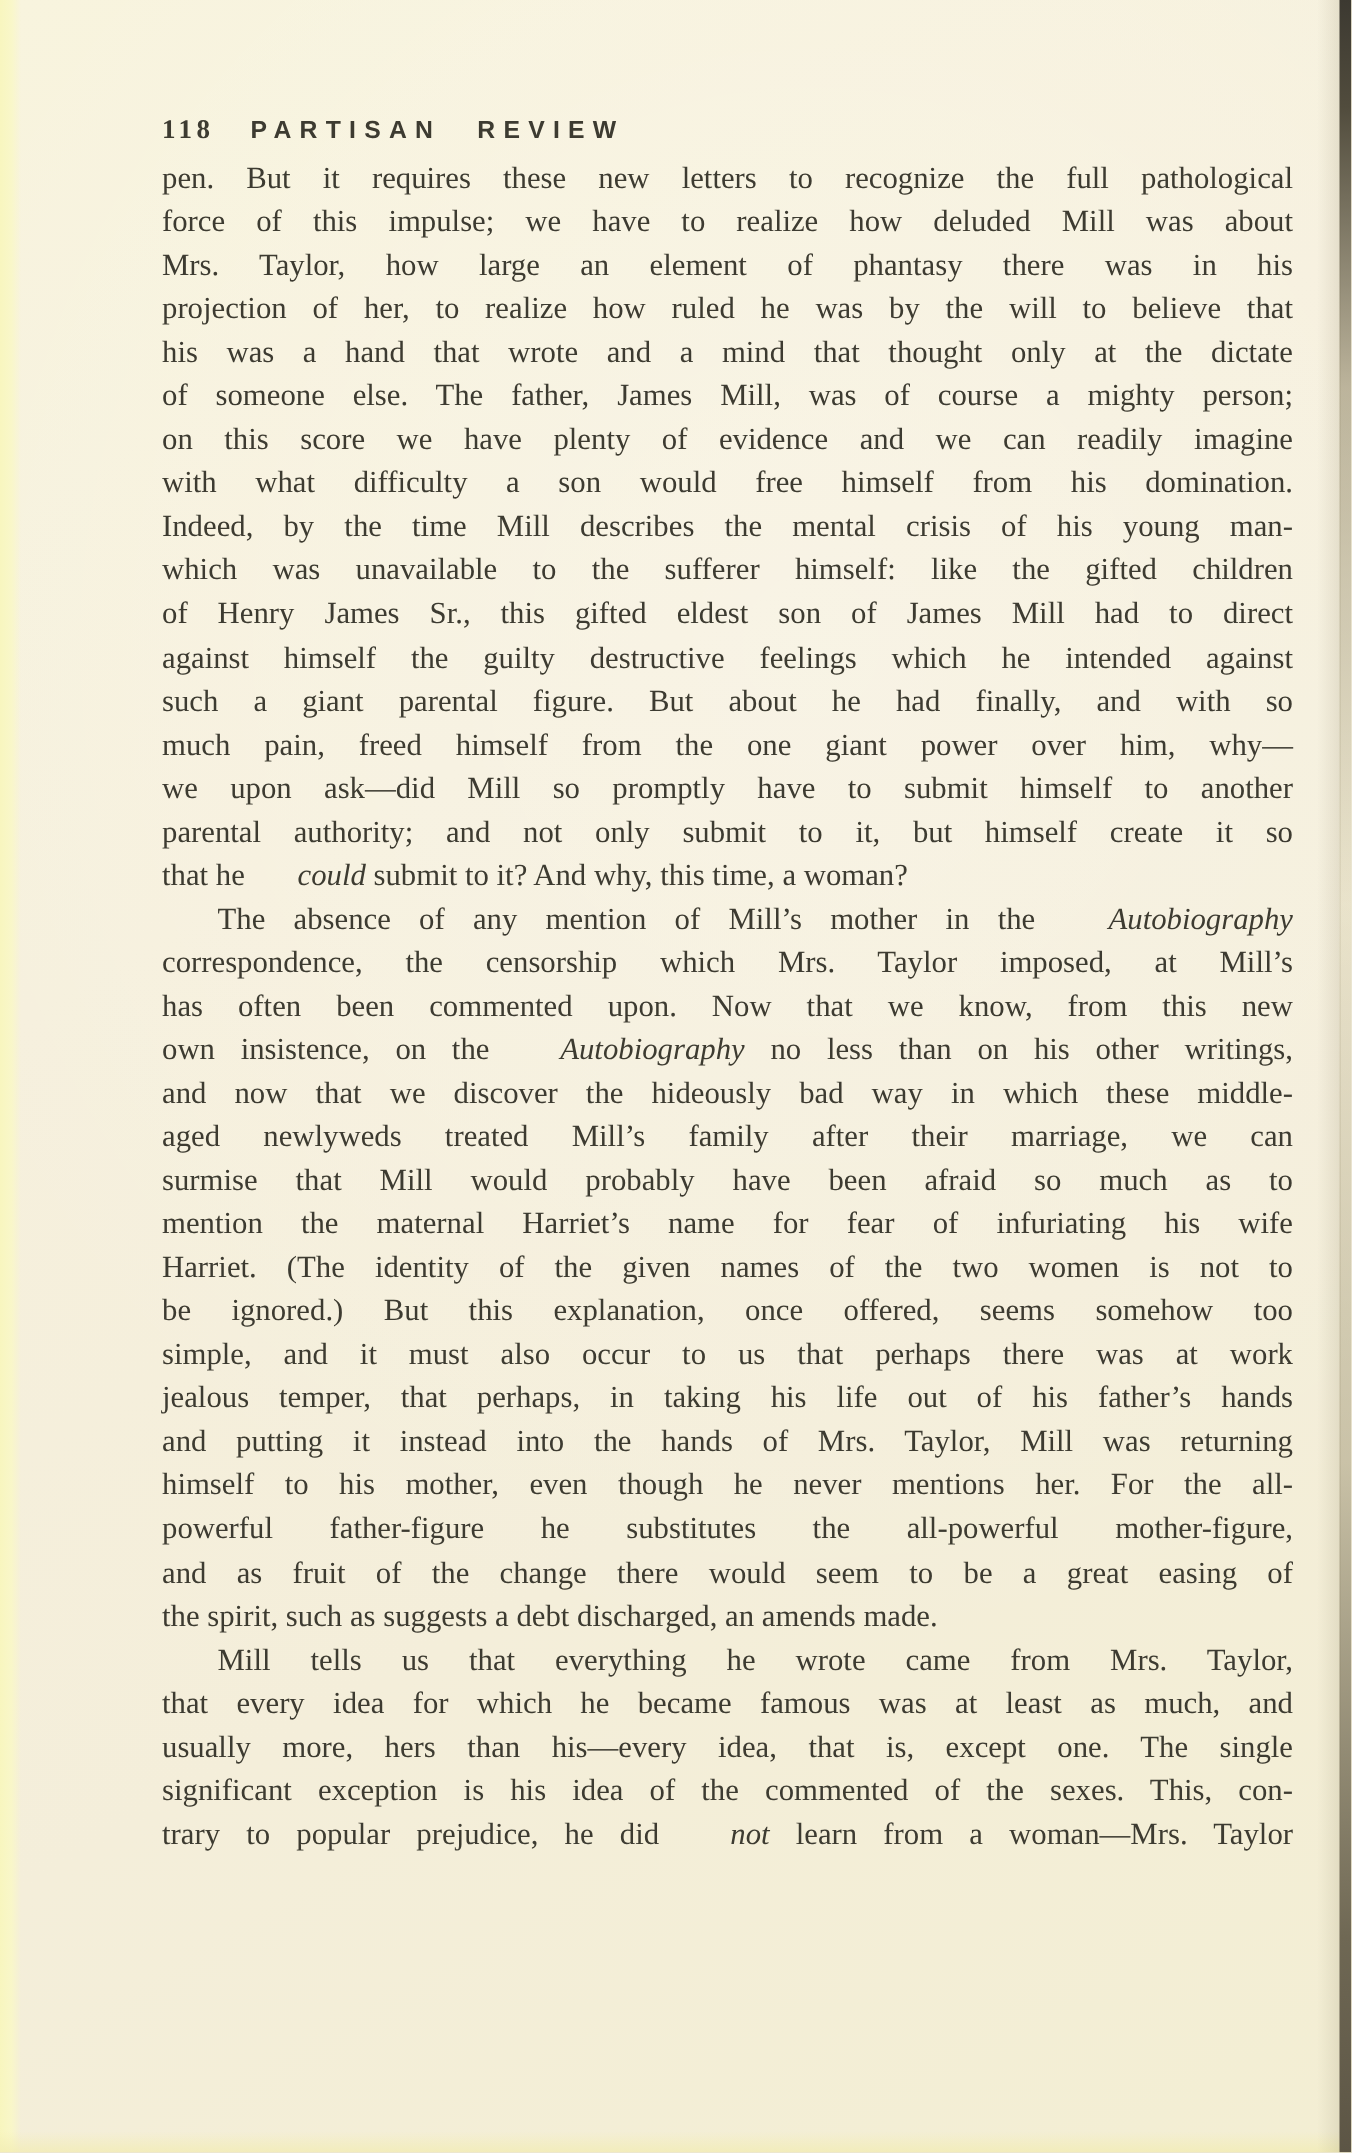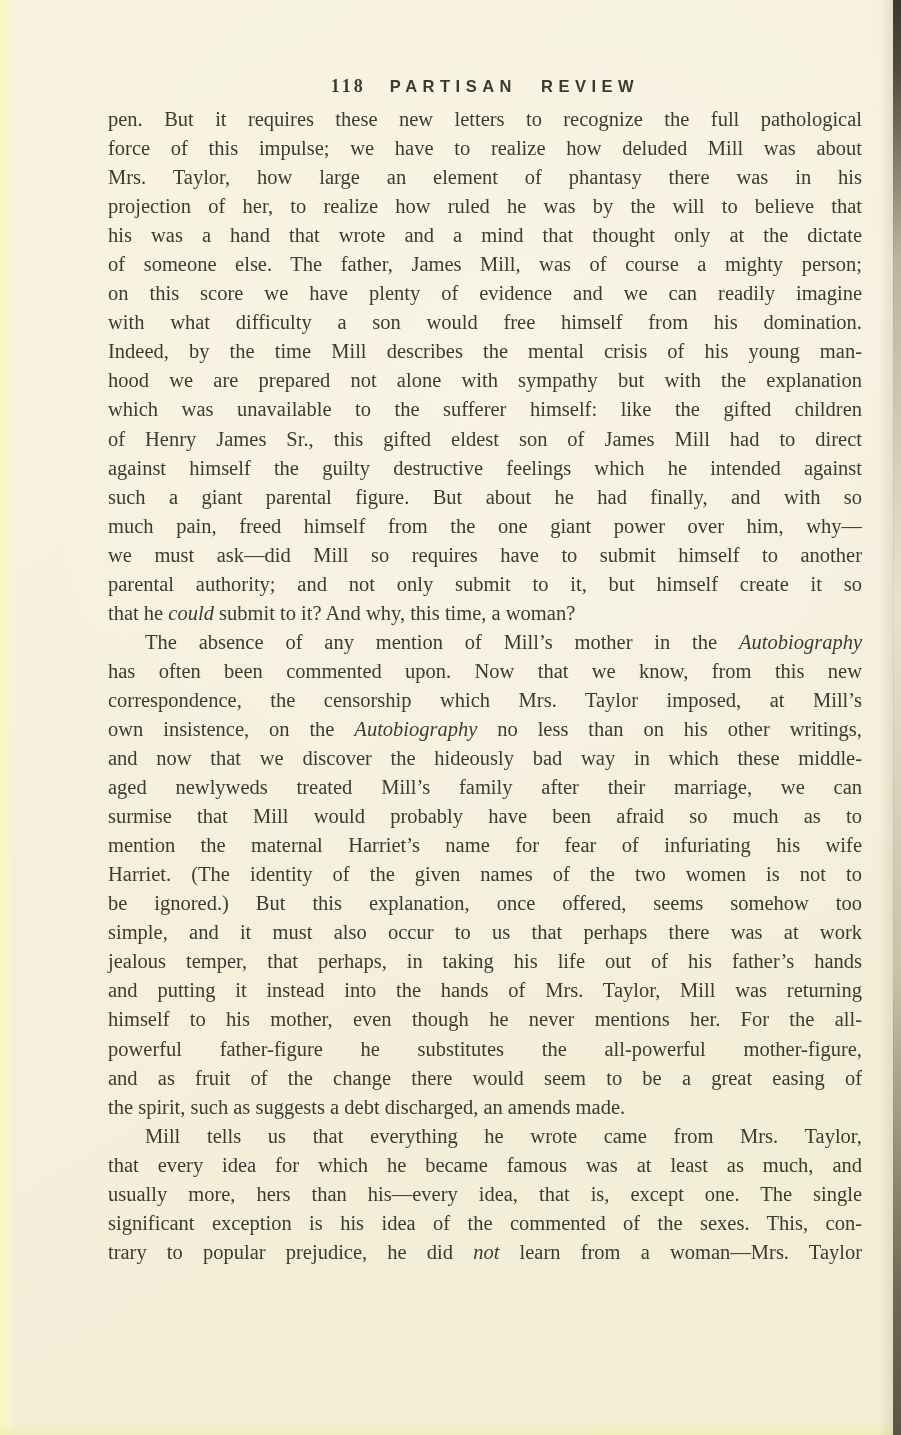--- a/index.html
+++ b/index.html
@@ -33,21 +33,21 @@
   .edge-right {
     position: absolute; right: 0; top: 0; width: 8px; height: 100%;
     background: linear-gradient(to bottom,
       #3c3931 0%, #514c3d 5%, rgba(140,130,100,0.55) 18%,
       rgba(205,196,158,0.30) 42%, rgba(150,140,108,0.45) 68%,
       #6f6854 90%, #5c5545 100%);
   }
   .header {
     position: absolute;
     left: 108px; width: 754px; top: 76px;
-    display: flex; justify-content: center; align-items: baseline;
+    display: flex; justify-content: flex-start; align-items: baseline;
     color: var(--ink, #3d3b31);
   }
   .page-number {
     font-family: "Liberation Serif", serif;
     font-size: 18px; font-weight: 600; letter-spacing: 3px;
   }
   .journal-title {
     font-family: "Liberation Sans", sans-serif;
     font-size: 16.5px; font-weight: 700;
     letter-spacing: 5.5px; word-spacing: 14px; padding-left: 24px;
@@ -59,21 +59,21 @@
     font-size: 20.5px;
     line-height: 29.05px;
   }
   .line {
     text-align: justify;
     text-align-last: justify;
     white-space: normal;
   }
   .line.para-end { text-align-last: left; }
   .line.indent { padding-left: 37px; }
-  .line em { font-style: italic; }
+  .line em { font-style: italic; margin-left: 30px; }
 </style>
 </head>
 <body>
 
 <div class="scan">
   <div class="edge-left"></div>
   <div class="edge-bottom"></div>
   <div class="edge-right-shadow"></div>
   <div class="edge-right"></div>
 
@@ -86,34 +86,33 @@
       <div class="paragraph">
         <div class="line"><span>pen. But it requires these new letters to recognize the full pathological</span></div>
         <div class="line"><span>force of this impulse; we have to realize how deluded Mill was about</span></div>
         <div class="line"><span>Mrs. Taylor, how large an element of phantasy there was in his</span></div>
         <div class="line"><span>projection of her, to realize how ruled he was by the will to believe that</span></div>
         <div class="line"><span>his was a hand that wrote and a mind that thought only at the dictate</span></div>
         <div class="line"><span>of someone else. The father, James Mill, was of course a mighty person;</span></div>
         <div class="line"><span>on this score we have plenty of evidence and we can readily imagine</span></div>
         <div class="line"><span>with what difficulty a son would free himself from his domination.</span></div>
         <div class="line"><span>Indeed, by the time Mill describes the mental crisis of his young man-</span></div>
-        <div class="line"><span>hood we are prepared not alone with sympathy but with the explanation</span></div>
         <div class="line"><span>which was unavailable to the sufferer himself: like the gifted children</span></div>
         <div class="line"><span>of Henry James Sr., this gifted eldest son of James Mill had to direct</span></div>
         <div class="line"><span>against himself the guilty destructive feelings which he intended against</span></div>
         <div class="line"><span>such a giant parental figure. But about he had finally, and with so</span></div>
         <div class="line"><span>much pain, freed himself from the one giant power over him, why—</span></div>
-        <div class="line"><span>we must ask—did Mill so requires have to submit himself to another</span></div>
+        <div class="line"><span>we upon ask—did Mill so promptly have to submit himself to another</span></div>
         <div class="line"><span>parental authority; and not only submit to it, but himself create it so</span></div>
         <div class="line para-end"><span>that he </span><em>could</em><span> submit to it? And why, this time, a woman?</span></div>
       </div>
       <div class="paragraph">
         <div class="line indent"><span>The absence of any mention of Mill’s mother in the </span><em>Autobiography</em></div>
+        <div class="line"><span>correspondence, the censorship which Mrs. Taylor imposed, at Mill’s</span></div>
         <div class="line"><span>has often been commented upon. Now that we know, from this new</span></div>
-        <div class="line"><span>correspondence, the censorship which Mrs. Taylor imposed, at Mill’s</span></div>
         <div class="line"><span>own insistence, on the </span><em>Autobiography</em><span> no less than on his other writings,</span></div>
         <div class="line"><span>and now that we discover the hideously bad way in which these middle-</span></div>
         <div class="line"><span>aged newlyweds treated Mill’s family after their marriage, we can</span></div>
         <div class="line"><span>surmise that Mill would probably have been afraid so much as to</span></div>
         <div class="line"><span>mention the maternal Harriet’s name for fear of infuriating his wife</span></div>
         <div class="line"><span>Harriet. (The identity of the given names of the two women is not to</span></div>
         <div class="line"><span>be ignored.) But this explanation, once offered, seems somehow too</span></div>
         <div class="line"><span>simple, and it must also occur to us that perhaps there was at work</span></div>
         <div class="line"><span>jealous temper, that perhaps, in taking his life out of his father’s hands</span></div>
         <div class="line"><span>and putting it instead into the hands of Mrs. Taylor, Mill was returning</span></div>

